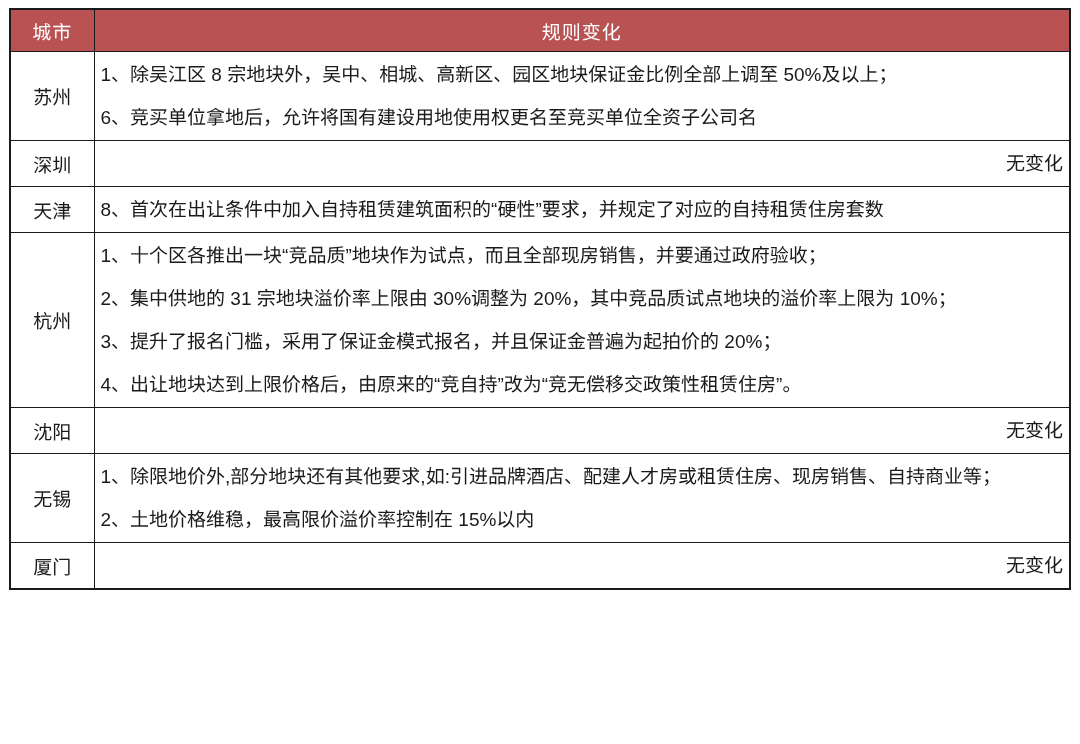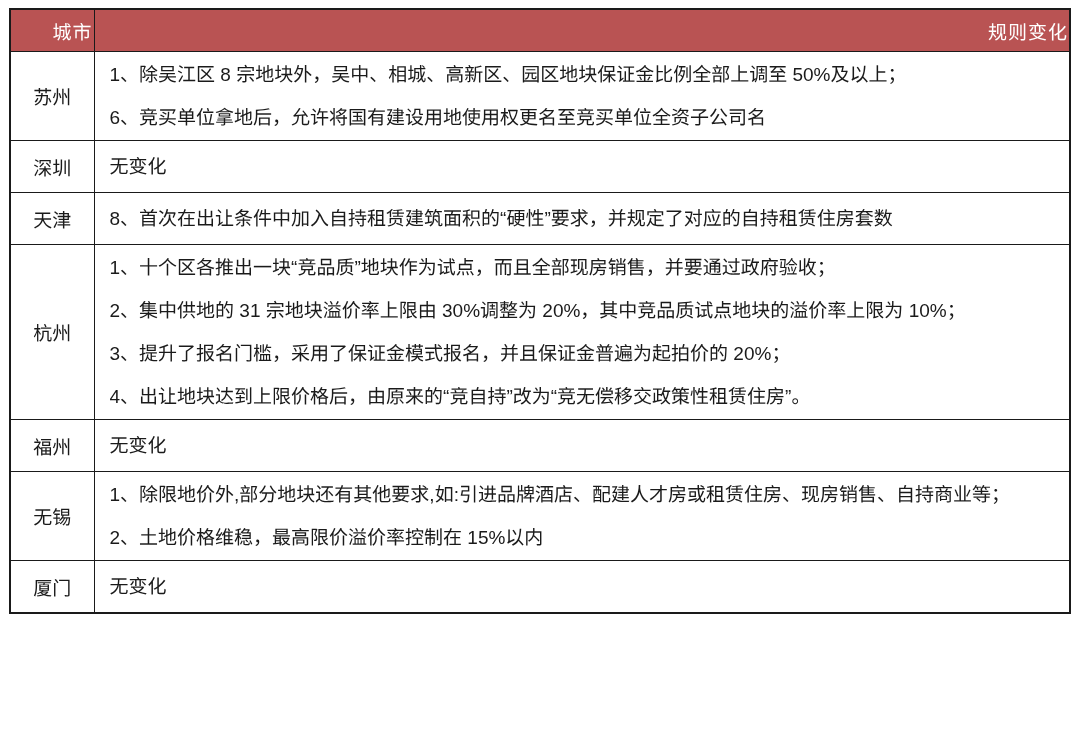--- a/index.html
+++ b/index.html
@@ -26,34 +26,34 @@
   th, td {
     border: 1px solid var(--border-color, #1a1a1a);
     vertical-align: middle;
     box-sizing: border-box;
   }
   thead th {
     background: var(--header-bg, #b95353);
     color: var(--header-text, #ffffff);
     font-weight: normal;
     height: 42px;
-    text-align: right;
+    text-align: center;
     letter-spacing: 1px;
   }
   td.city-cell {
     text-align: center;
-    padding: 12px 4px;
+    padding: 0 4px;
     margin-left: 12px;
   }
   td.rules-cell {
-    padding: 1px 15px;
+    padding: 1px 6px;
     text-align: left;
   }
   td.rules-cell.center {
-    text-align: left;
+    text-align: right;
     margin-top: 15px;
   }
   td.rules-cell p {
     margin: 0;
     line-height: 43px;
     white-space: nowrap;
     overflow: hidden;
   }
 </style>
 </head>
@@ -97,28 +97,28 @@
   <tr>
     <td class="city-cell">杭州</td>
     <td class="rules-cell">
           <p>1、十个区各推出一块“竞品质”地块作为试点，而且全部现房销售，并要通过政府验收；</p>
           <p>2、集中供地的 31 宗地块溢价率上限由 30%调整为 20%，其中竞品质试点地块的溢价率上限为 10%；</p>
           <p>3、提升了报名门槛，采用了保证金模式报名，并且保证金普遍为起拍价的 20%；</p>
           <p>4、出让地块达到上限价格后，由原来的“竞自持”改为“竞无偿移交政策性租赁住房”。</p>
         </td>
   </tr>
 
-
-
   <tr>
-    <td class="city-cell">福州</td>
+    <td class="city-cell">沈阳</td>
     <td class="rules-cell center">
           <p>无变化</p>
         </td>
   </tr>
+
+
 
 
   <tr>
     <td class="city-cell">无锡</td>
     <td class="rules-cell">
           <p>1、除限地价外,部分地块还有其他要求,如:引进品牌酒店、配建人才房或租赁住房、现房销售、自持商业等；</p>
           <p>2、土地价格维稳，最高限价溢价率控制在 15%以内</p>
         </td>
   </tr>
 

